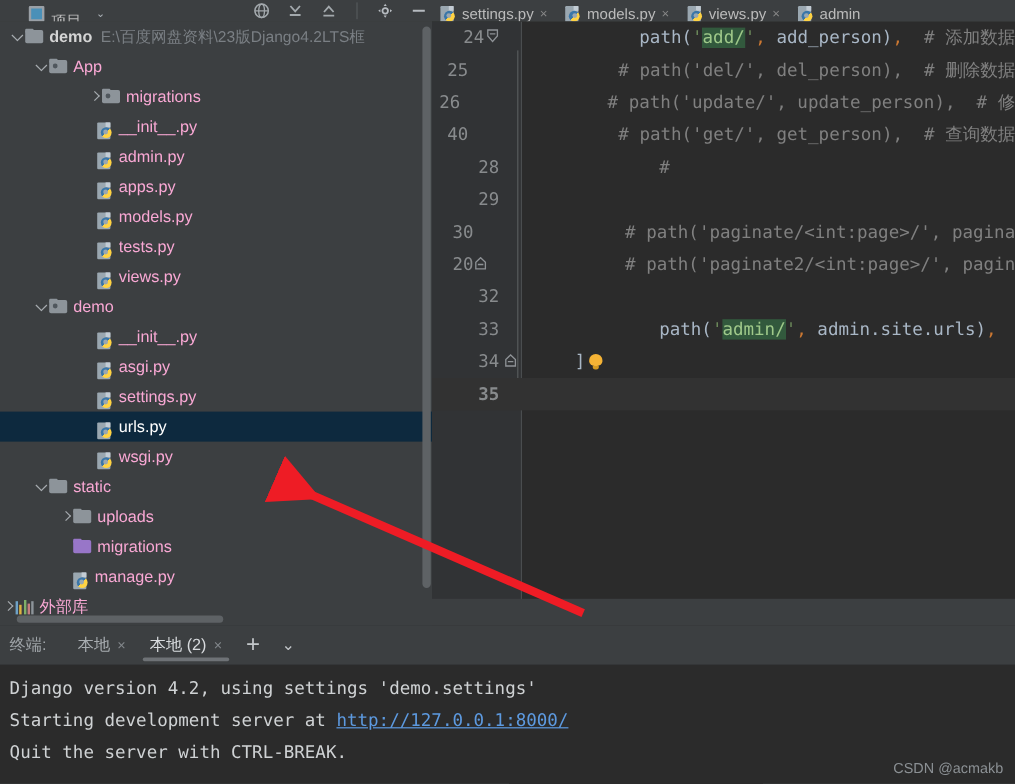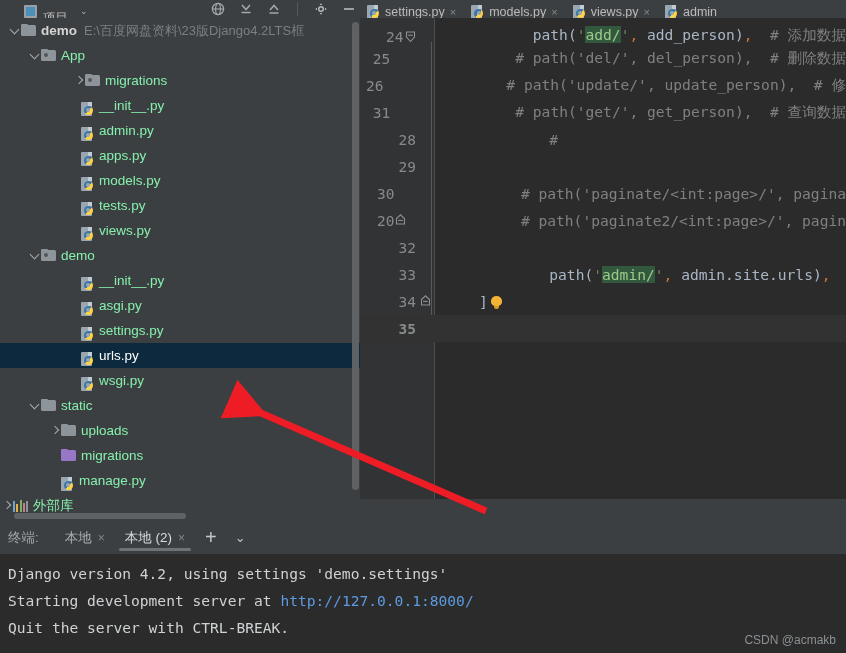--- a/index.html
+++ b/index.html
@@ -103,21 +103,21 @@
   }
   .folder .tab-top {
     position: absolute; left: 0; top: 0px; width: 7px; height: 3px;
     background: #8d949a; border-radius: 1px 1px 0 0;
   }
   .folder.module .body::after {
     content: ""; position: absolute; left: 3px; top: 3px;
     width: 4px; height: 4px; border-radius: 50%; background: #50575d;
   }
   .folder.purple .body, .folder.purple .tab-top { background: #9876c8; }
-  .row-label { color: #86efac; }
+  .row-label { color: #f9a8d4; }
   .row-label.bold { font-weight: bold; color: #d4d4d4; }
   .row-path { color: #7a7f84; margin-left: 7px; font-size: 13px; }
   .lib-icon {
     width: 15px; height: 13px; flex: 0 0 auto; margin-right: 5px;
     display: flex; align-items: flex-end; gap: 1.3px;
   }
   .lib-icon i { display: block; width: 2.2px; background: #7fb069; }
   .lib-icon i:nth-child(1) { height: 11px; background: #6fa3c7; }
   .lib-icon i:nth-child(2) { height: 8px;  background: #e0b341; }
   .lib-icon i:nth-child(3) { height: 12px; background: #7fb069; }
@@ -210,21 +210,21 @@
   }
   .term-x { color: #82878b; font-size: 12px; }
   .term-plus { color: #c3c7ca; font-size: 20px; padding: 0 10px; line-height: 1; position: relative; top: -1px; }
   .term-chevron { color: #c3c7ca; font-size: 13px; padding: 0 8px; }
   .term-body {
     position: absolute; left: 0; top: 33px; width: 846px; height: 99px;
     background: #2b2b2b; padding: 6px 0 0 8px;
     font-family: "DejaVu Sans Mono", monospace; font-size: 14.6px;
     color: #cfd2d4; line-height: 27px;
   }
-  .term-link { color: #5d9ae0; }
+  .term-link { color: #5d9ae0; text-decoration: underline; }
   .watermark {
     position: absolute; right: 10px; bottom: 6px;
     color: #8b9094; font-size: 12px;
   }
 
   
   .annot { position: absolute; left: 0; top: 0; width: 846px; height: 653px; pointer-events: none; }
 </style>
 </head>
 <body>
@@ -502,40 +502,40 @@
       </div>
     <div class="tree-scrollbar"></div>
     <div class="tree-hscroll"></div>
   </div>
 
   <div class="editor">
     <div class="gutter"></div>
     <div class="gutter-sep"></div>
     <div class="fold-line"></div>
     <div id="code-lines">
-        <div class="codeline" style="top: 0px; align-items: flex-end;">
+        <div class="codeline" style="top: 0px;">
           <span class="lnum">24</span>
           <span class="gutter-mark"><svg width="11" height="12" viewBox="0 0 11 12">
               <path d="M1.5 1 H9.5 V6 L5.5 10.5 L1.5 6 Z" fill="none" stroke="#8e9296" stroke-width="1.1"></path>
               <line x1="3.2" y1="4.2" x2="7.8" y2="4.2" stroke="#8e9296" stroke-width="1.1"></line>
             </svg></span>
           <span class="code"><span class="c-plain">        </span><span class="c-plain">path(</span><span class="c-str">'</span><span class="c-hl">add/</span><span class="c-str">'</span><span class="c-punc">,</span><span class="c-plain"> add_person)</span><span class="c-punc">,</span><span class="c-com">  # 添加数据</span></span>
         </div>
         <div class="codeline" style="top: 27px;">
           <span class="lnum">25</span>
           <span class="gutter-mark"></span>
           <span class="code"><span class="c-com">        # path('del/', del_person),  # 删除数据</span></span>
         </div>
         <div class="codeline" style="top: 54px;">
           <span class="lnum">26</span>
           <span class="gutter-mark"></span>
           <span class="code"><span class="c-com">        # path('update/', update_person),  # 修</span></span>
         </div>
         <div class="codeline" style="top: 81px;">
-          <span class="lnum">31</span>
+          <span class="lnum">40</span>
           <span class="gutter-mark"></span>
           <span class="code"><span class="c-com">        # path('get/', get_person),  # 查询数据</span></span>
         </div>
         <div class="codeline" style="top: 108px;">
           <span class="lnum">28</span>
           <span class="gutter-mark"></span>
           <span class="code"><span class="c-com">        #</span></span>
         </div>
         <div class="codeline" style="top: 135px;">
           <span class="lnum">29</span>

